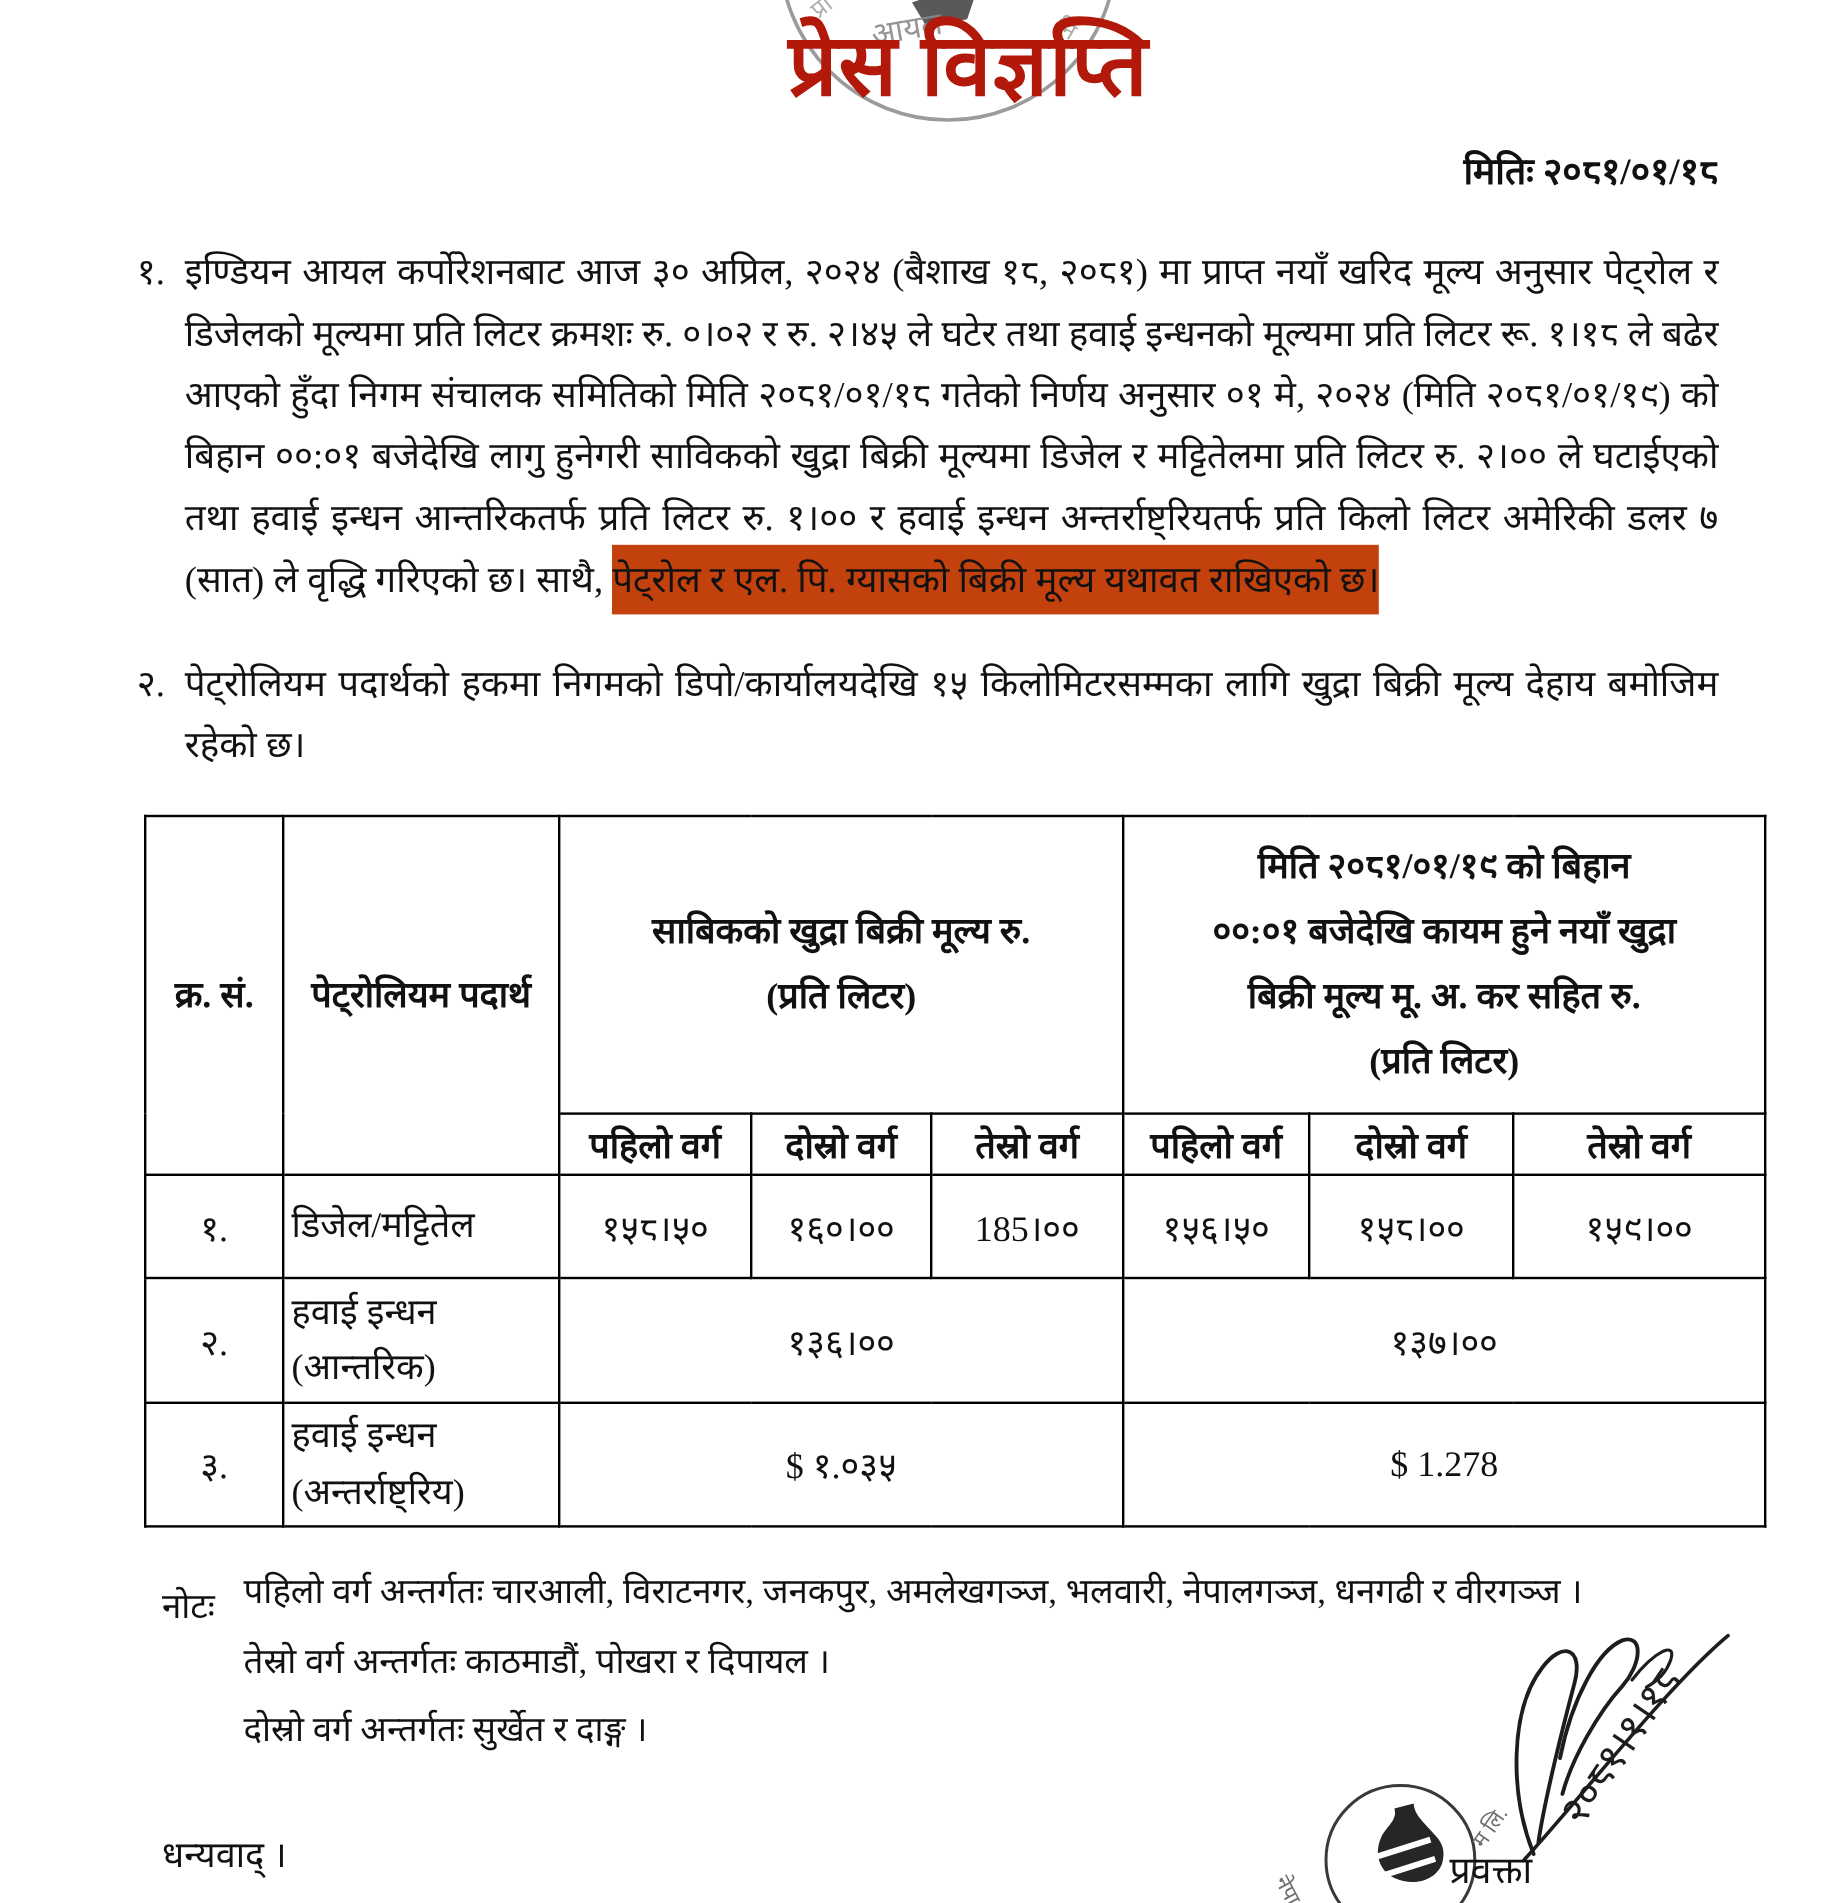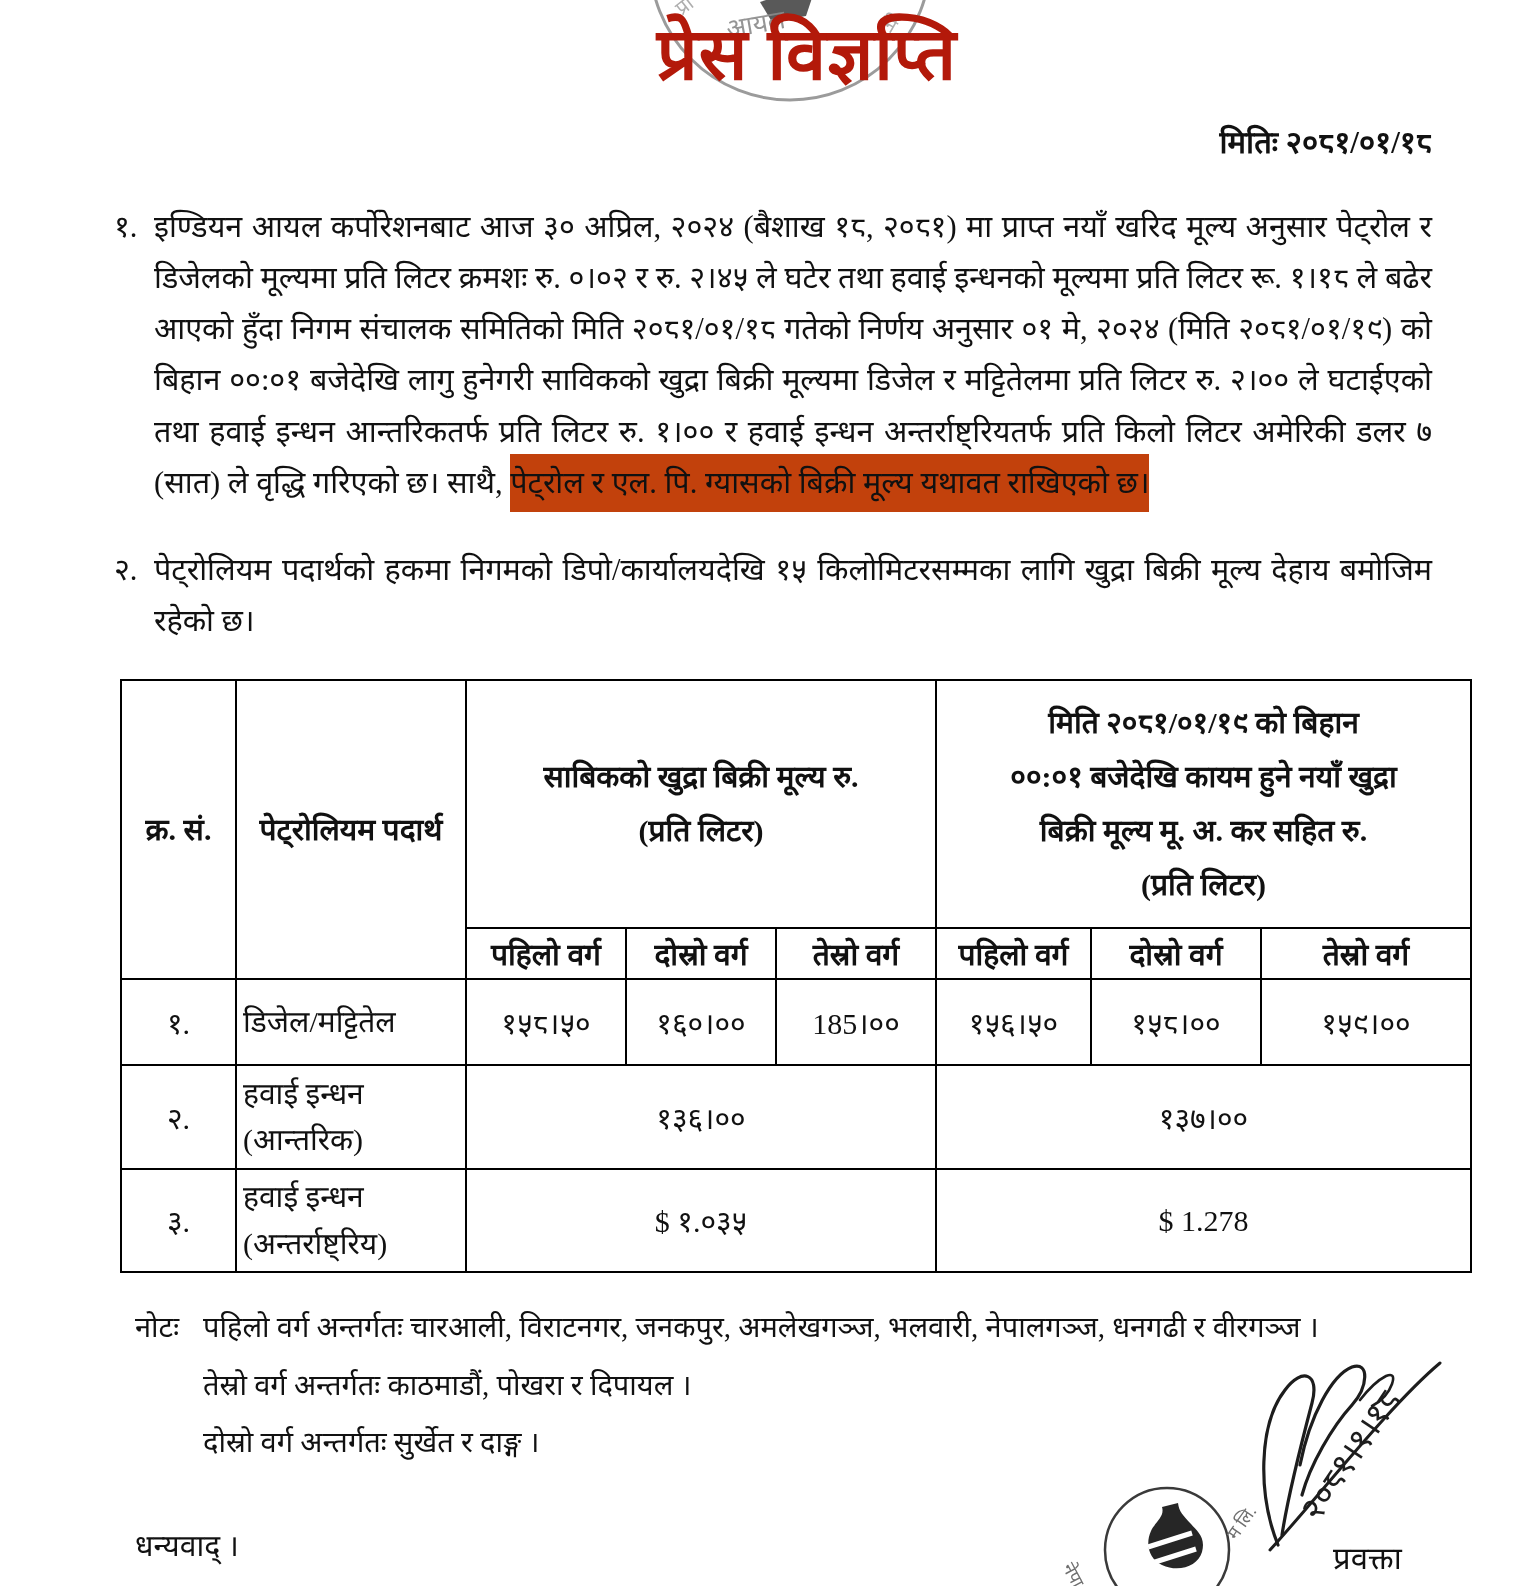--- a/index.html
+++ b/index.html
@@ -35,28 +35,28 @@
   .price-table .hdr{ font-weight:bold; white-space:pre-line; line-height:1.8; }
   .price-table .sub-hdr{ font-weight:bold; height:48px; }
   .big-hdr-row{ height:248px; }
   .row-1{ height:86px; }
   .row-2{ height:104px; }
   .row-3{ height:100px; }
   .product-cell{ text-align:left; padding-left:14px; white-space:pre-line; line-height:1.55;border-radius:10px; }
   
   .notes{ margin:26px 90px 0 135px; font-size:29px; line-height:1.98; }
   .note-first{ position:relative; padding-left:68px; }
-  .note-label{ position:absolute; left:0; top:0; }
+  .note-label{ position:absolute; left:0; top:12px; }
   .note-rest{ padding-left:68px; }
   
   .thanks{ margin:52px 0 0 135px; font-size:30px; }
   
   .stamp-svg{ position:absolute; left:1060px; top:1455px; width:220px; height:131px; }
   .sign-svg{ position:absolute; left:1240px; top:1345px; width:230px; height:215px; }
-  .designation{ position:absolute; left:1333px; top:1536px; font-size:31px; }
+  .designation{ position:absolute; left:1208px; top:1536px; font-size:31px; }
 </style>
 </head>
 <body>
 
 <div class="page">
 
   <svg class="watermark" viewBox="0 0 300 130">
     <circle cx="150" cy="-40" r="140" fill="none" stroke="#7a7a7a" stroke-width="3" opacity="0.75"></circle>
     <path d="M120,2 l30,-10 22,6 -6,18 -34,6 z" fill="#3c3c3c" opacity="0.85"></path>
     <text x="88" y="38" font-size="26" fill="#8a8a8a" transform="rotate(-10 88 38)" opacity="0.9">आयल</text>

